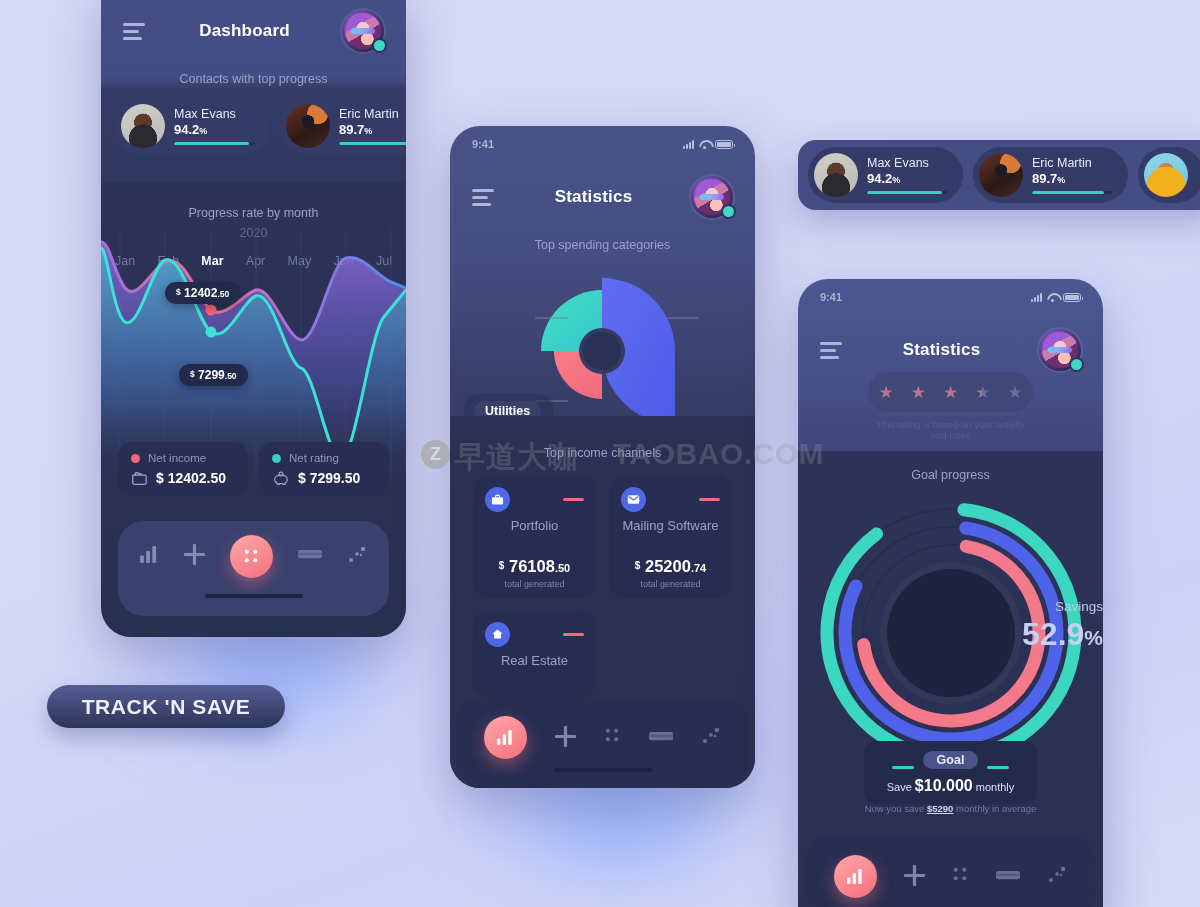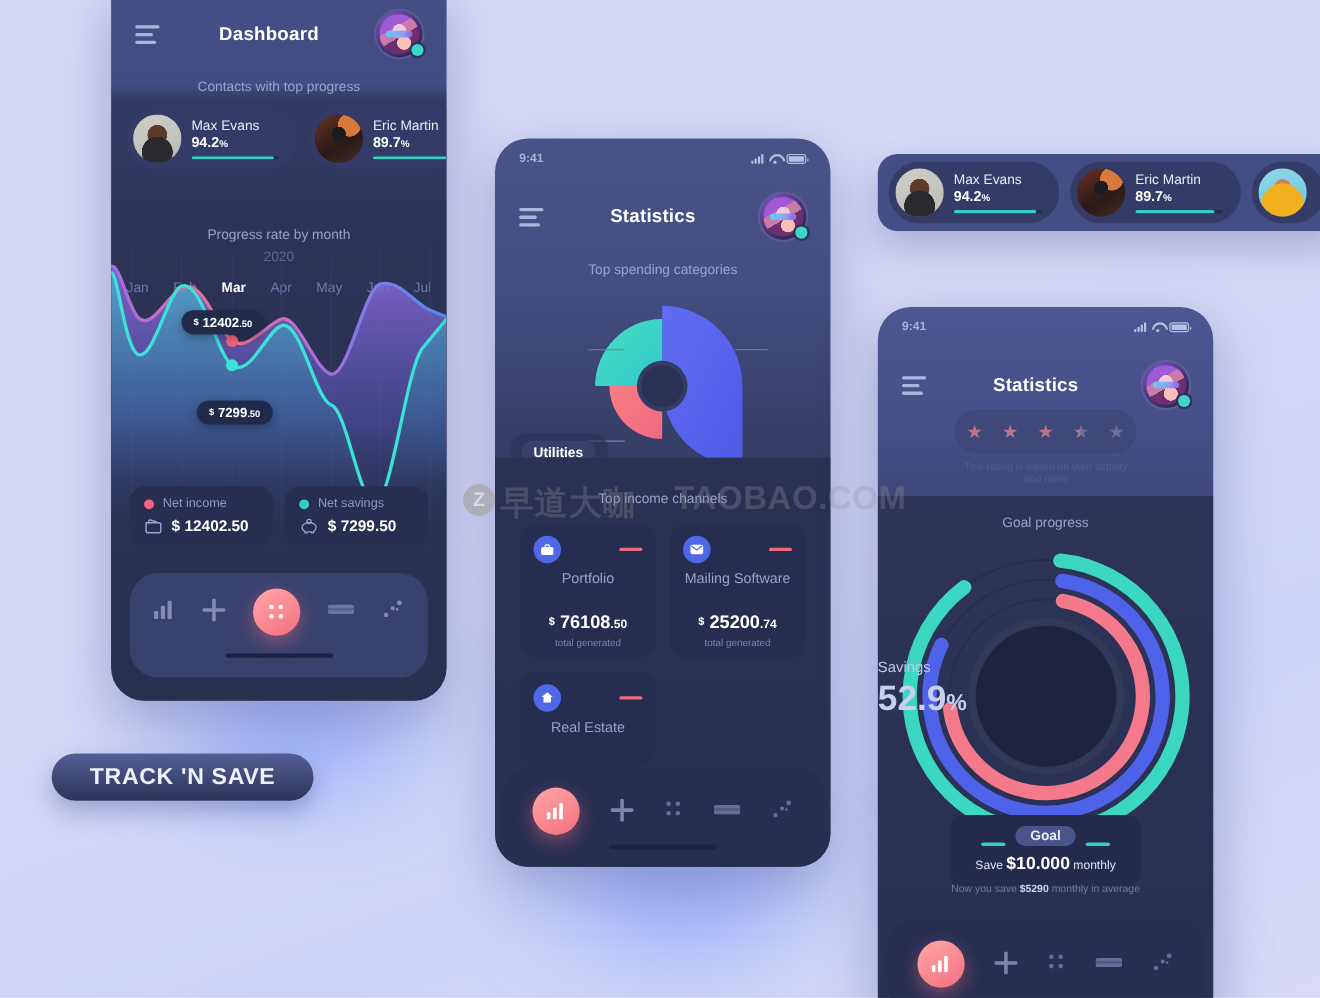--- a/index.html
+++ b/index.html
@@ -182,21 +182,21 @@
 
   
   .goal-card { background: #232a4b; border-radius: 13px; padding: 10px 14px; }
   .goal-row { display: flex; align-items: flex-end; justify-content: center; gap: 9px; }
   .goal-dash { width: 22px; height: 3px; border-radius: 2px; background: #35cfc3; }
   .goal-badge { background: #4b5489; color: #e9ebff; border-radius: 11px;
      padding: 2px 14px; font-size: 12.5px; font-weight: bold; }
   .goal-line { text-align: center; color: #dfe2f5; font-size: 11px; margin-top: 8px; }
   .goal-line b { color: #fff; font-size: 16px; font-weight: bold; }
   .goal-foot { text-align: center; color: #6f79a8; font-size: 9.5px; margin-top: 8px; }
-  .goal-foot b { color: #cfd4ee; }
+  .goal-foot b { color: #cfd4ee; text-decoration: underline; }
 
   
   #float-contacts {
     position: absolute; left: 798px; top: 140px; width: 420px; height: 70px;
     background: #454e84; border-radius: 18px; padding: 6px 0 6px 10px;
     display: flex; align-items: center; gap: 10px; overflow: hidden;
     box-shadow: 0 14px 34px rgba(60,70,140,.30);
   }
   #float-contacts .contact-card { background: #333b66; }
 
@@ -348,21 +348,21 @@
         <svg width="17" height="15" viewBox="0 0 20 18">
           <path d="M2 5h14a2 2 0 0 1 2 2v7a2 2 0 0 1-2 2H4a2 2 0 0 1-2-2V5z" fill="none" stroke="#9aa2cc" stroke-width="1.6"></path>
           <path d="M5 5V3.2c0-.8.9-1.4 1.7-1.1L13 4" fill="none" stroke="#9aa2cc" stroke-width="1.6" stroke-linecap="round"></path>
         </svg>
         <span>$ 12402.50</span>
       </div>
     </div>
     <div class="stat-card">
       <div class="stat-head">
         <span class="bullet" style="background:#35cfc3"></span>
-        <span class="stat-name">Net savings</span>
+        <span class="stat-name">Net rating</span>
       </div>
       <div class="stat-val">
         <svg width="18" height="16" viewBox="0 0 22 20">
           <circle cx="11" cy="5" r="2.4" fill="none" stroke="#9aa2cc" stroke-width="1.5"></circle>
           <path d="M3 12c0-3.3 3.6-5.6 8-5.6s8 2.3 8 5.6c0 2-1.2 3.6-3 4.6V18h-2.4v-1h-5V18H6.3v-1.6C4.3 15.4 3 13.9 3 12z" fill="none" stroke="#9aa2cc" stroke-width="1.5" stroke-linejoin="round"></path>
         </svg>
         <span>$ 7299.50</span>
       </div>
     </div>
   </div>
@@ -631,21 +631,21 @@
           <circle cx="140" cy="140" r="88"></circle>
     </g>
     <circle cx="140" cy="140" r="124" fill="none" stroke="#3bd7c0" stroke-width="13" stroke-linecap="round" stroke-dasharray="686 779" transform="rotate(-84 140 140)"></circle>
     <circle cx="140" cy="140" r="106" fill="none" stroke="#4f63ea" stroke-width="13" stroke-linecap="round" stroke-dasharray="533 666" transform="rotate(-82 140 140)"></circle>
     <circle cx="140" cy="140" r="88" fill="none" stroke="#f4798a" stroke-width="13" stroke-linecap="round" stroke-dasharray="387 553" transform="rotate(-80 140 140)"></circle>
     <circle cx="140" cy="140" r="71" fill="#323857"></circle>
     <circle cx="140" cy="140" r="64" fill="#1e2440"></circle>
     <line x1="140" y1="264" x2="140" y2="288" stroke="#5a6190" stroke-width="1.4"></line>
   </svg>
 
-  <div style="position:absolute;left:0;right:0;top:320px;text-align:left">
+  <div style="position:absolute;left:0;right:0;top:320px;text-align:right">
     <div style="color:#c2c8e8;font-size:13.5px">Savings</div>
     <div style="color:#c9cfee;font-size:32px;font-weight:bold;margin-top:2px">
       <span>52.9</span><span style="font-size:21px">%</span>
     </div>
   </div>
 
   <div class="goal-card" style="position:absolute;left:66px;right:66px;top:462px">
     <div class="goal-row">
       <span class="goal-dash"></span>
       <span class="goal-badge">Goal</span>

